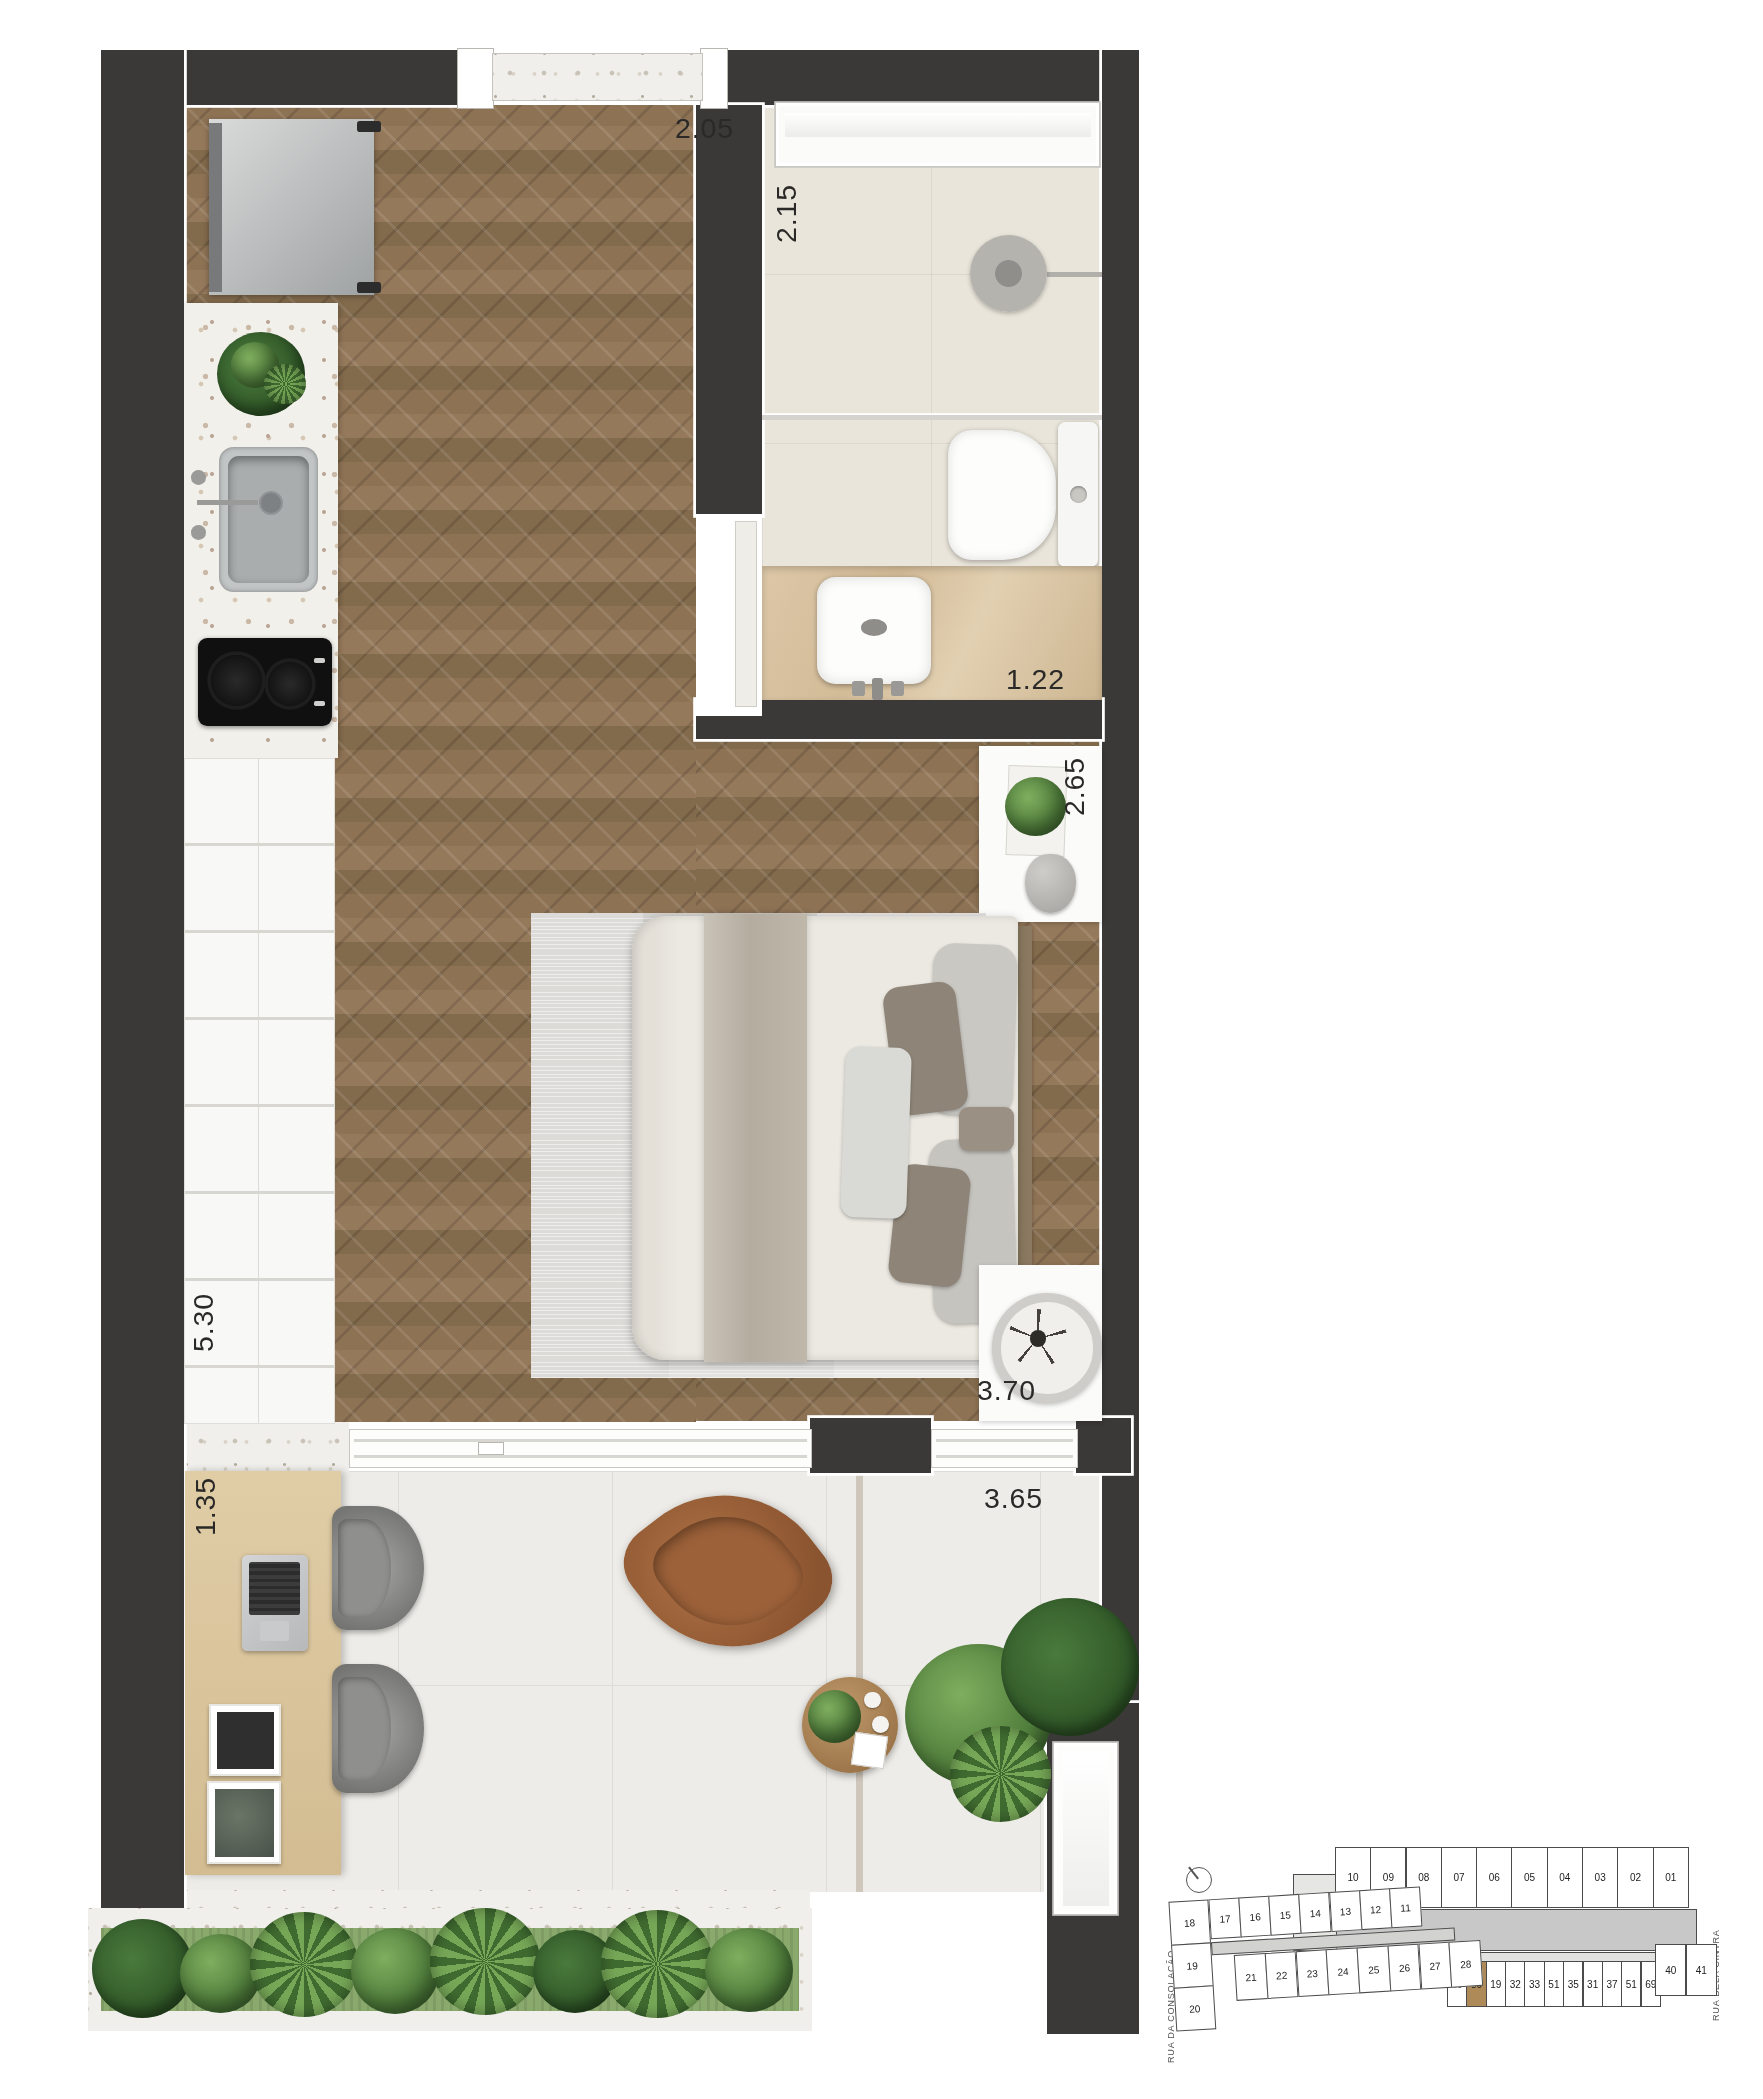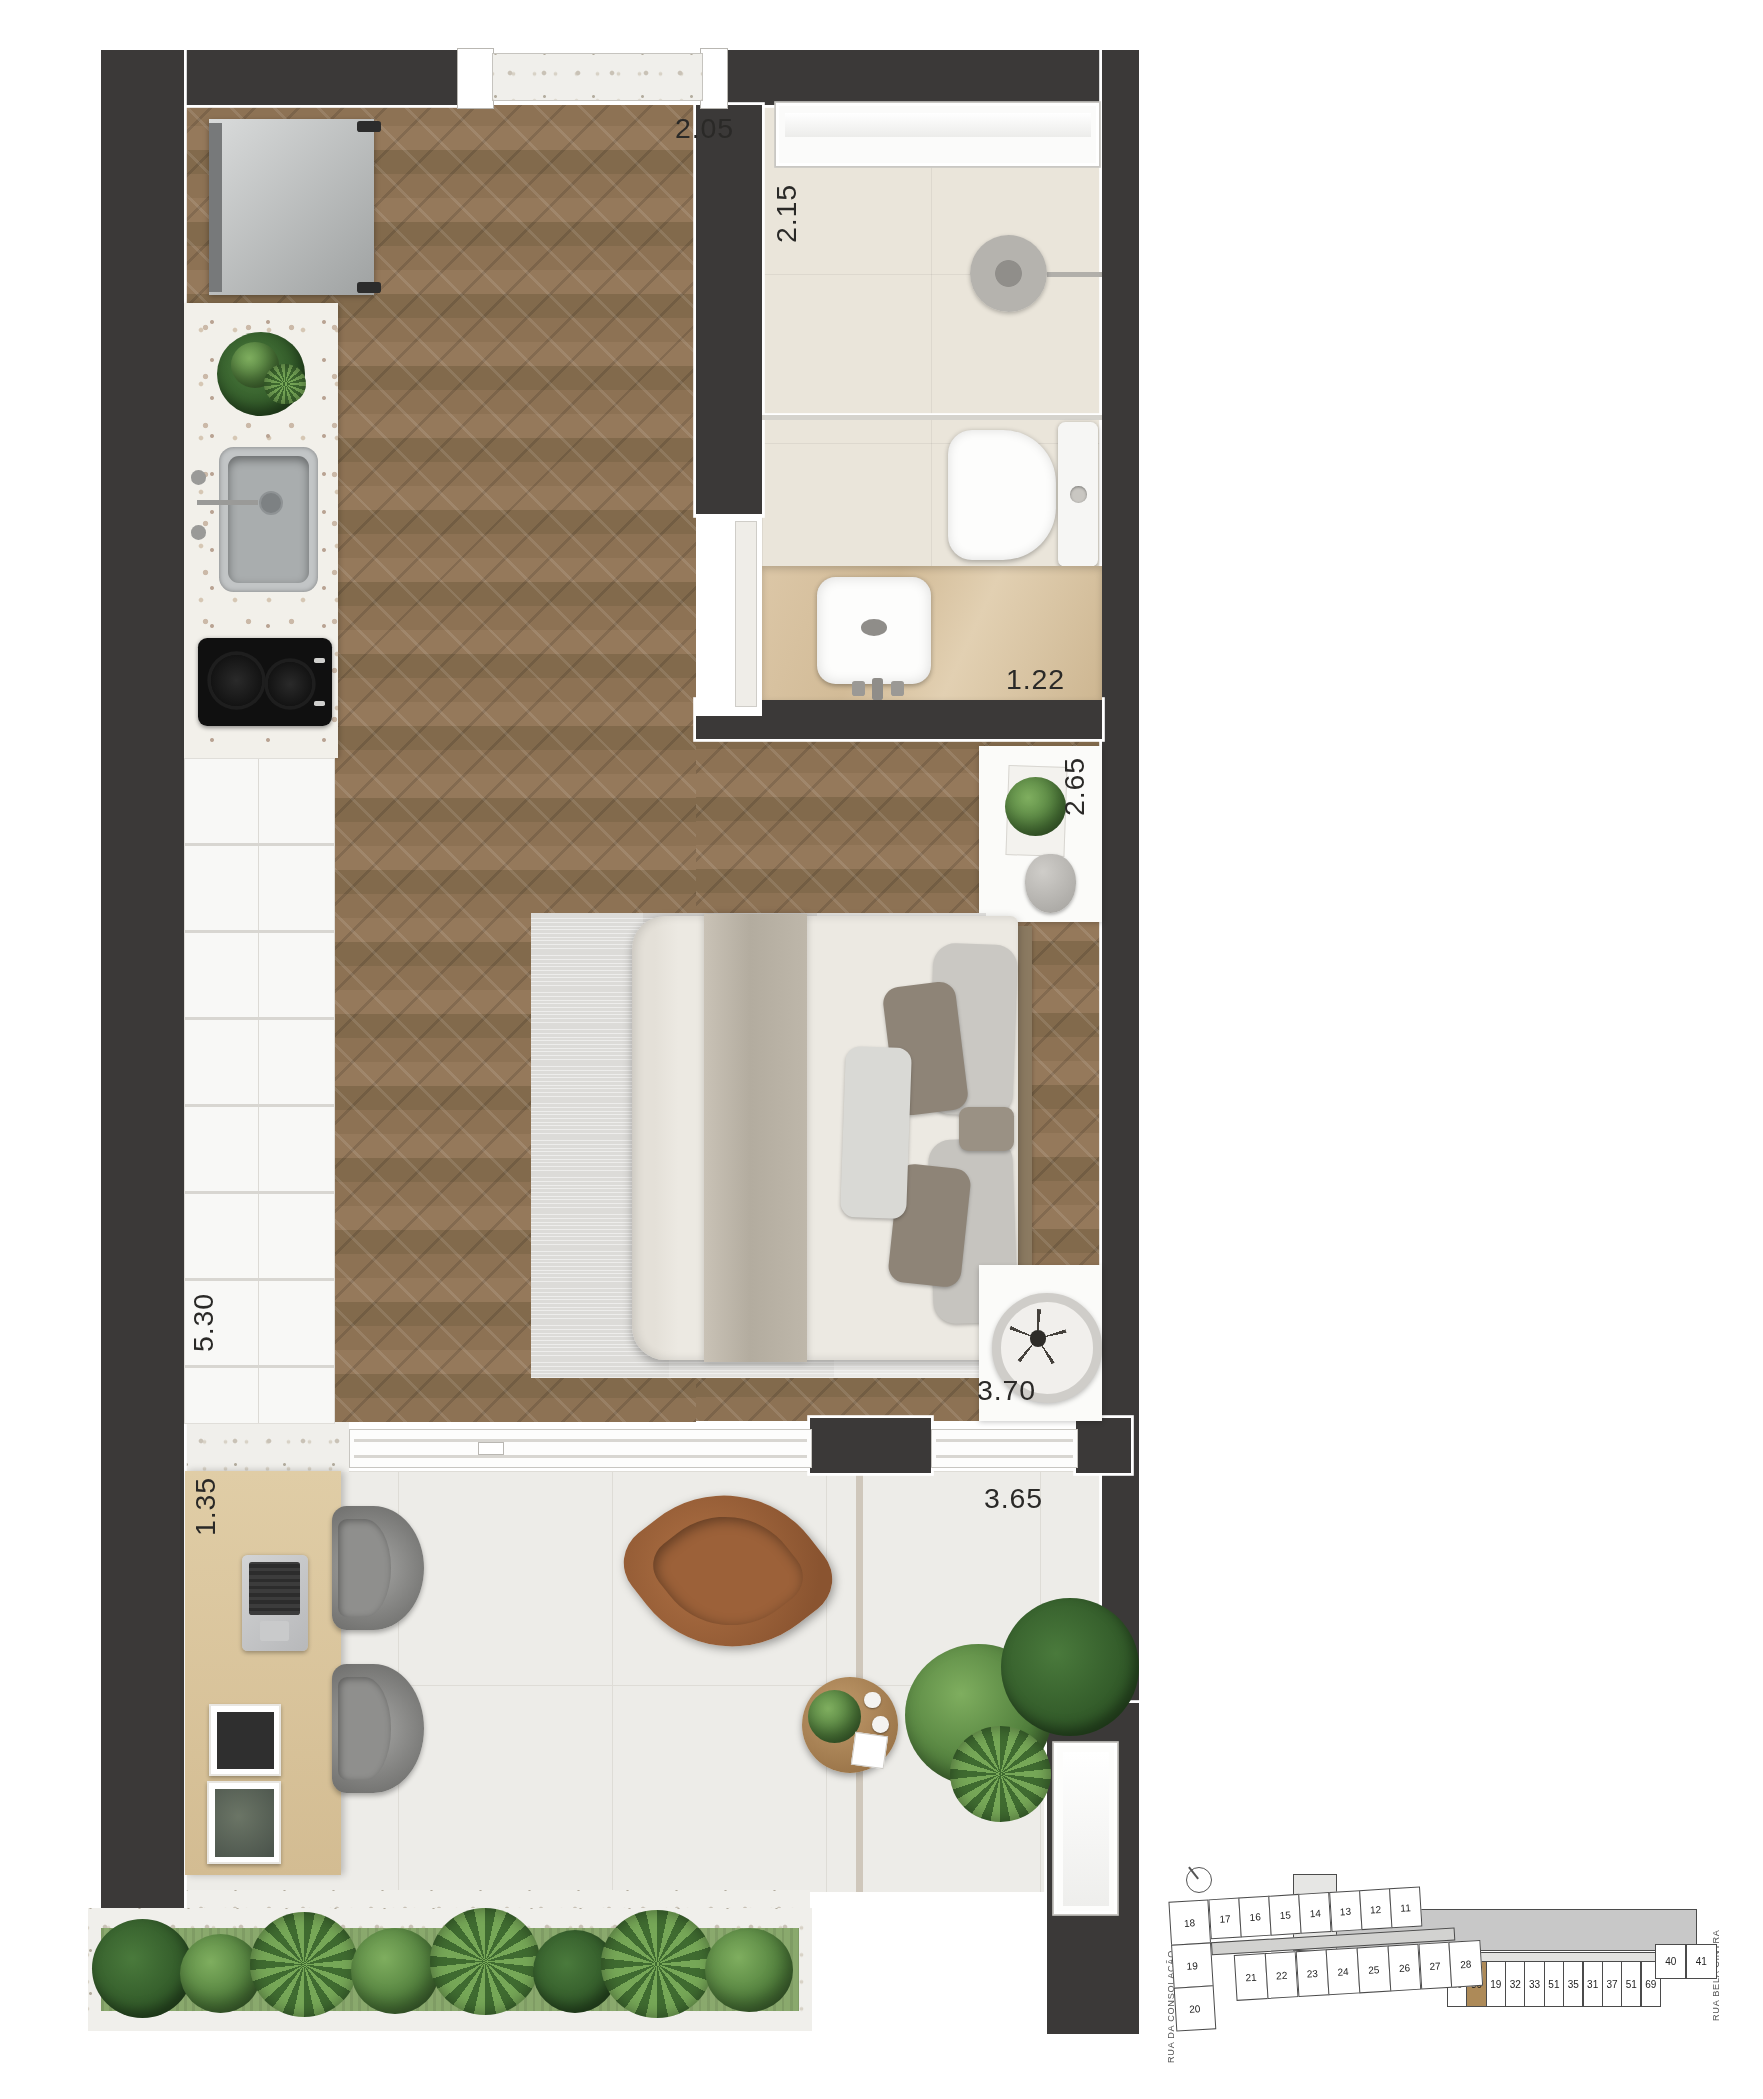--- a/index.html
+++ b/index.html
@@ -254,34 +254,46 @@
       <div class="abs" style="left:10px;top:-3.7px;width:1.8px;height:14.7px;background:#555555;transform:rotate(-38deg);transform-origin:bottom center;"></div>
     </div>
 
     <div class="street" style="left:11px;top:84px;height:156px;">RUA DA CONSOLAÇÃO</div>
     <div class="street" style="left:556px;top:51px;height:147px;">RUA BELA CINTRA</div>
 
     <div class="abs" style="left:180px;top:86px;width:360px;height:40px;background:#c8c8c8;border:0.9px solid #4b4b4b;"></div>
     <div class="abs" style="left:138px;top:51px;width:42px;height:75px;background:#e6e6e4;border:0.9px solid #4b4b4b;"></div>
     <div class="abs" style="left:292px;top:129px;width:213px;height:9.2px;background:#e2e2e0;border:0.9px solid #4b4b4b;"></div>
 
+    <div class="krow" style="left:180px;top:24px;width:353px;height:61px;">
+        <span class="kcell">10</span>
+        <span class="kcell">09</span>
+        <span class="kcell">08</span>
+        <span class="kcell">07</span>
+        <span class="kcell">06</span>
+        <span class="kcell">05</span>
+        <span class="kcell">04</span>
+        <span class="kcell">03</span>
+        <span class="kcell">02</span>
+        <span class="kcell">01</span>
+      </div>
     <div class="krow" style="left:292px;top:138px;width:213px;height:46px;">
         <span class="kcell">29</span>
         <span class="kcell hl">30</span>
         <span class="kcell">19</span>
         <span class="kcell">32</span>
         <span class="kcell">33</span>
         <span class="kcell">51</span>
         <span class="kcell">35</span>
         <span class="kcell">31</span>
         <span class="kcell">37</span>
         <span class="kcell">51</span>
         <span class="kcell">69</span>
       </div>
-    <div class="krow" style="left:500px;top:121px;width:61px;height:35px;">
+    <div class="krow" style="left:500px;top:121px;width:61px;height:52px;">
         <span class="kcell">40</span>
         <span class="kcell">41</span>
       </div>
 
     <div class="abs" style="left:11px;top:72px;width:312px;height:147px;transform:rotate(-3.5deg);transform-origin:top left;">
       <div class="krow" style="left:42px;top:7.3px;width:211px;height:40px;">
           <span class="kcell">17</span>
           <span class="kcell">16</span>
           <span class="kcell">15</span>
           <span class="kcell">14</span>

